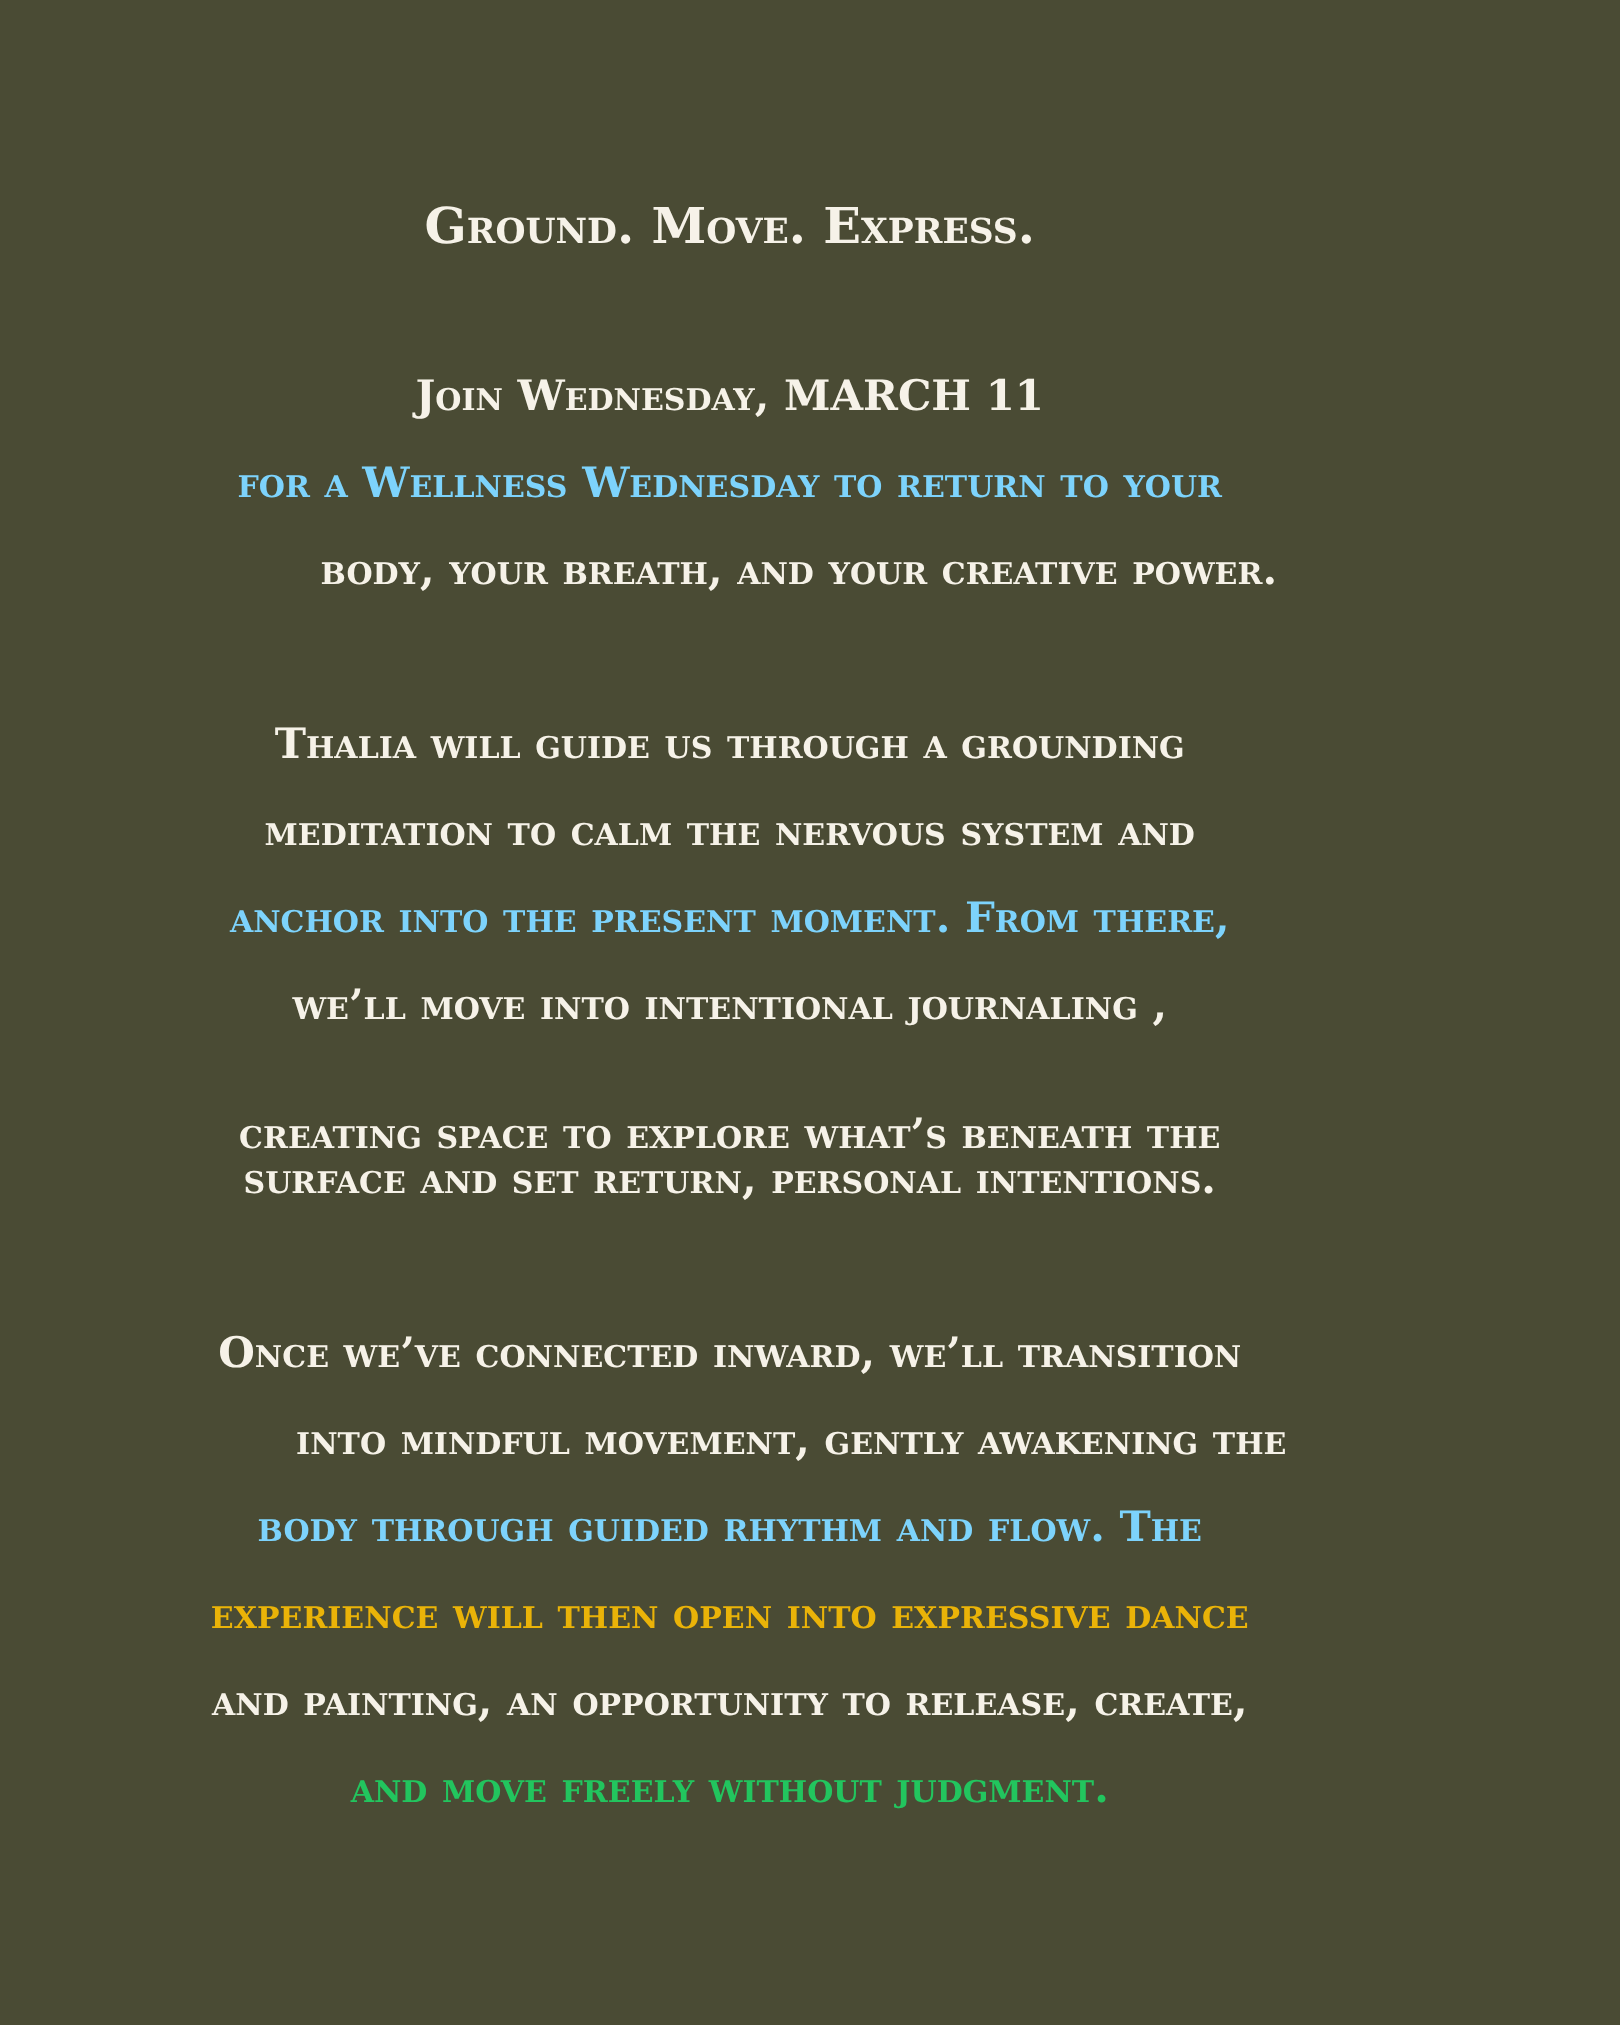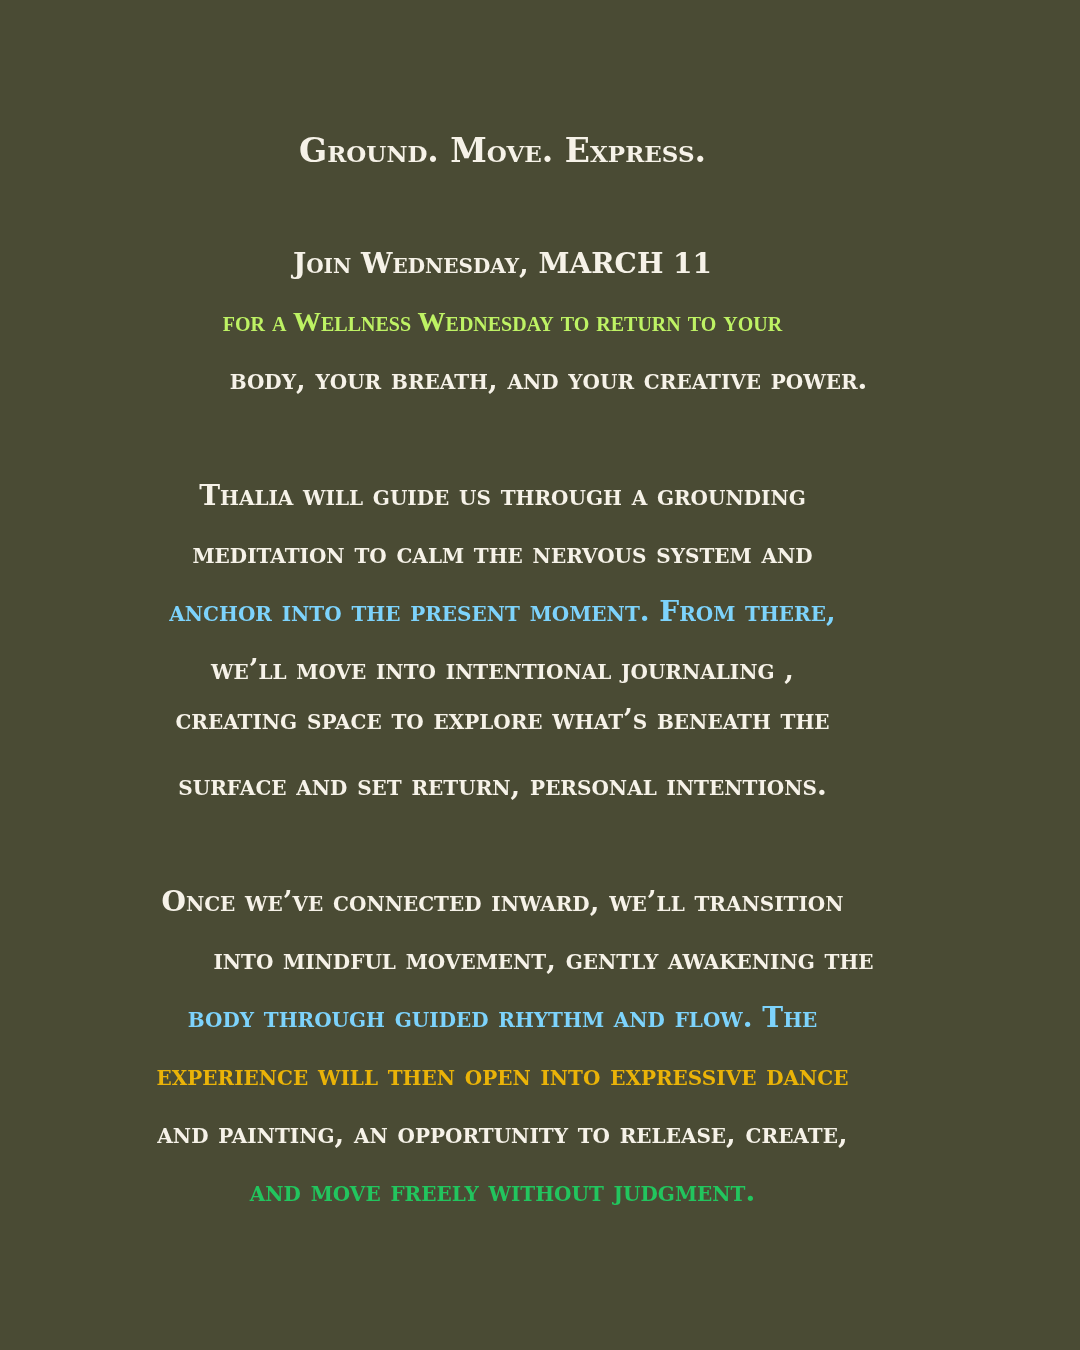--- a/index.html
+++ b/index.html
@@ -21,47 +21,46 @@
   .line {
     position: absolute;
     left: 0;
     width: 973px;
     text-align: center;
     font-variant: small-caps;
     font-weight: bold;
     white-space: nowrap;
     letter-spacing: 0px;
     line-height: 1;
-    margin-left: 16px;
   }
   .heading {
     font-size: 33px;
   }
   .body-line {
     font-size: 28px;
   }
 </style>
 </head>
 <body style="background: rgb(74, 75, 52);">
 
 <div class="page" style="background: rgb(74, 75, 52);">
   <div class="line heading" style="top: 134px; color: rgb(246, 242, 232);"><span>Ground. Move. Express.</span></div>
 
   <div>
     <div class="line body-line" style="top: 250px; color: rgb(246, 242, 232);"><span>Join Wednesday, MARCH 11</span></div>
-    <div class="line body-line" style="top: 308px; color: #bef264; font-family: Liberation Serif, serif;"><span>for a Wellness Wednesday to return to your</span></div>
+    <div class="line body-line" style="top: 308px; color: #7dd3fc;"><span>for a Wellness Wednesday to return to your</span></div>
     <div class="line body-line" style="top: 366px; color: rgb(246, 242, 232); padding-left: 46px;"><span>body, your breath, and your creative power.</span></div>
   </div>
 
   <div>
     <div class="line body-line" style="top: 482px; color: rgb(246, 242, 232);"><span>Thalia will guide us through a grounding</span></div>
     <div class="line body-line" style="top: 540px; color: rgb(246, 242, 232);"><span>meditation to calm the nervous system and</span></div>
     <div class="line body-line" style="top: 598px; color: #7dd3fc;"><span>anchor into the present moment. From there,</span></div>
     <div class="line body-line" style="top: 656px; color: rgb(246, 242, 232);"><span>we’ll move into intentional journaling ,</span></div>
-    <div class="line body-line" style="top: 706px; color: rgb(246, 242, 232);"><span>creating space to explore what’s beneath the</span></div>
+    <div class="line body-line" style="top: 742px; color: rgb(246, 242, 232);"><span>creating space to explore what’s beneath the</span></div>
     <div class="line body-line" style="top: 772px; color: rgb(246, 242, 232);"><span>surface and set return, personal intentions.</span></div>
   </div>
 
   <div>
     <div class="line body-line" style="top: 888px; color: rgb(246, 242, 232);"><span>Once we’ve connected inward, we’ll transition</span></div>
     <div class="line body-line" style="top: 946px; color: rgb(246, 242, 232); padding-left: 41px;"><span>into mindful movement, gently awakening the</span></div>
     <div class="line body-line" style="top: 1004px; color: #7dd3fc;"><span>body through guided rhythm and flow. The</span></div>
     <div class="line body-line" style="top: 1062px; color: #eab308;"><span>experience will then open into expressive dance</span></div>
     <div class="line body-line" style="top: 1120px; color: rgb(246, 242, 232);"><span>and painting, an opportunity to release, create,</span></div>
     <div class="line body-line" style="top: 1178px; color: #22c55e;"><span>and move freely without judgment.</span></div>

